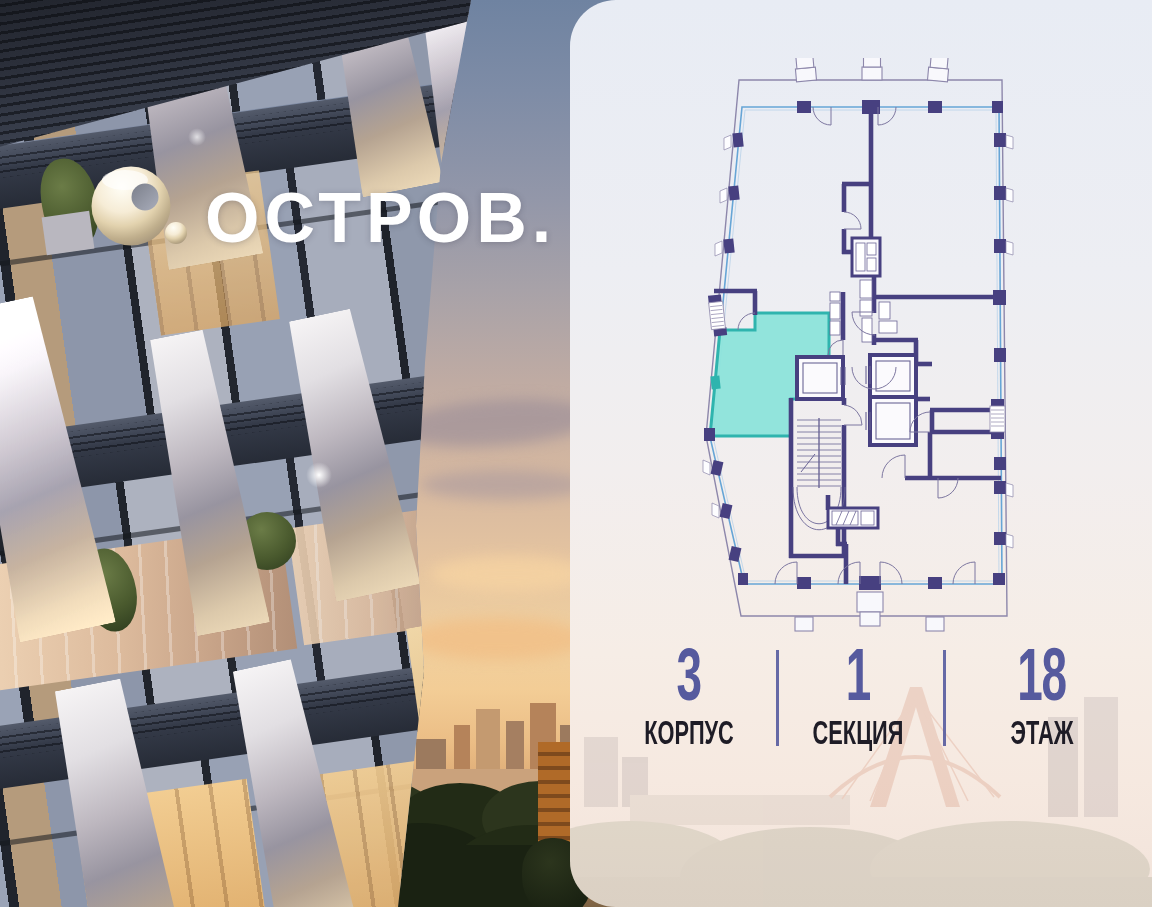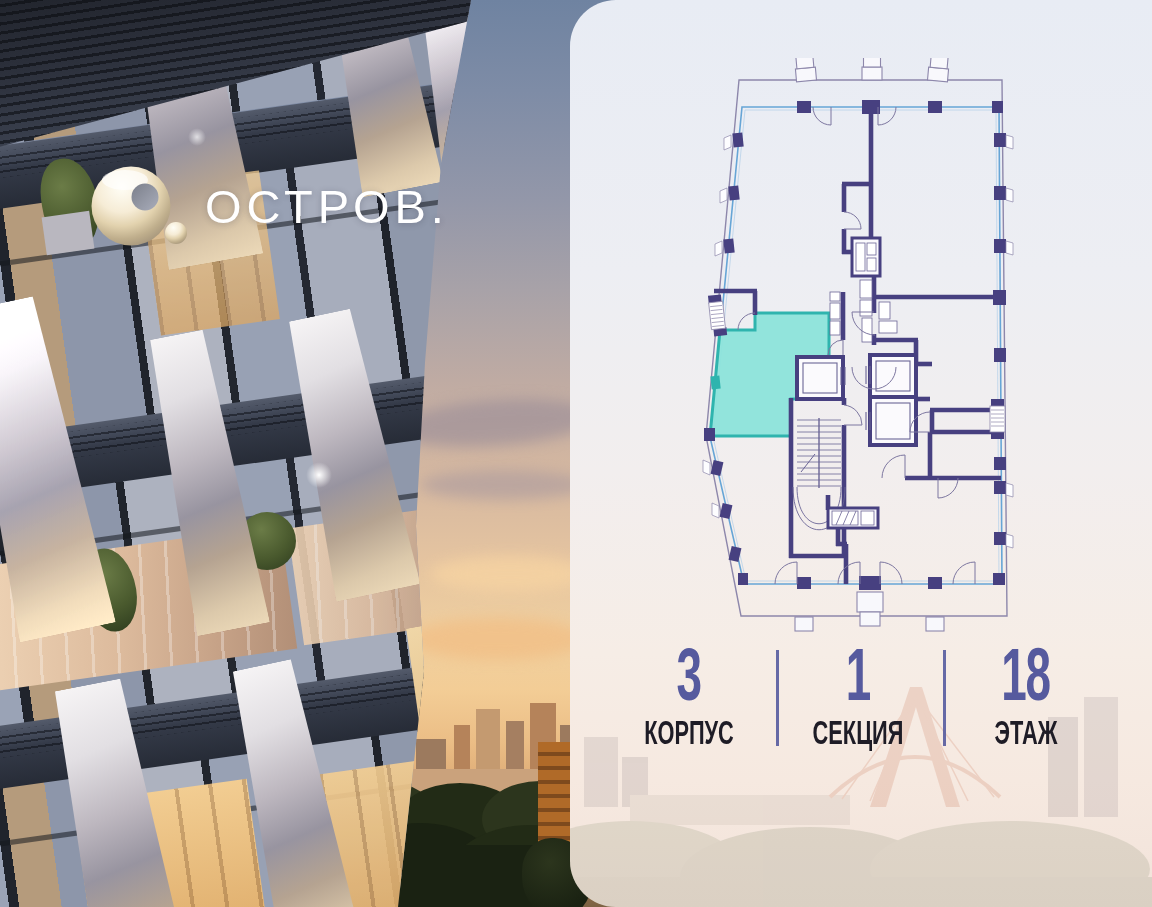--- a/index.html
+++ b/index.html
@@ -41,21 +41,21 @@
   .plant{background:radial-gradient(circle at 40% 30%,#6b7c47,#4a5a2e 55%,#2c3a1d 100%);
     border-radius:46% 60% 52% 58%;}
   .glint{border-radius:50%;background:radial-gradient(circle,#fff 0%,rgba(255,255,255,0) 70%);}
   .litroom{background:linear-gradient(180deg,#f2cd92,#dca865);}
   .litroom:after{content:"";position:absolute;inset:0;
     background:repeating-linear-gradient(90deg,rgba(90,50,20,.25) 0 4px,transparent 4px 34px);}
   .cloud{border-radius:50%;filter:blur(7px);}
 
   
   .logo-text{position:absolute;left:205px;top:183px;color:#fff;
-    font-size:47px;font-weight:normal;letter-spacing:5px;line-height:1;
+    font-size:70px;font-weight:bold;letter-spacing:5px;line-height:1;
     text-shadow:0 1px 6px rgba(40,40,60,.25);}
 
   
   .panel{position:absolute;left:570px;top:0;width:582px;height:907px;
     border-radius:46px 0 0 46px;overflow:hidden;
     background:linear-gradient(180deg,#e8ecf4 0%,#edeef3 30%,#f2eeee 52%,
       #f6ede6 72%,#f6e9e0 86%,#f2e3da 100%);}
   .citymist{position:absolute;left:0;bottom:0;width:582px;height:230px;opacity:.17;}
   .plan{position:absolute;left:118px;top:58px;width:336px;height:626px;}
 
@@ -361,19 +361,19 @@
       <div class="stat" style="left:119px">
         <span class="num">3</span>
         <span class="lbl">КОРПУС</span>
       </div>
       <i class="divider" style="left:206px"></i>
       <div class="stat" style="left:288px">
         <span class="num">1</span>
         <span class="lbl">СЕКЦИЯ</span>
       </div>
       <i class="divider" style="left:373px"></i>
-      <div class="stat" style="left:456px">
+      <div class="stat" style="left:472px">
         <span class="num">18</span>
         <span class="lbl">ЭТАЖ</span>
       </div>
     </div>
   </div>
 </div>
 
 </body></html>

